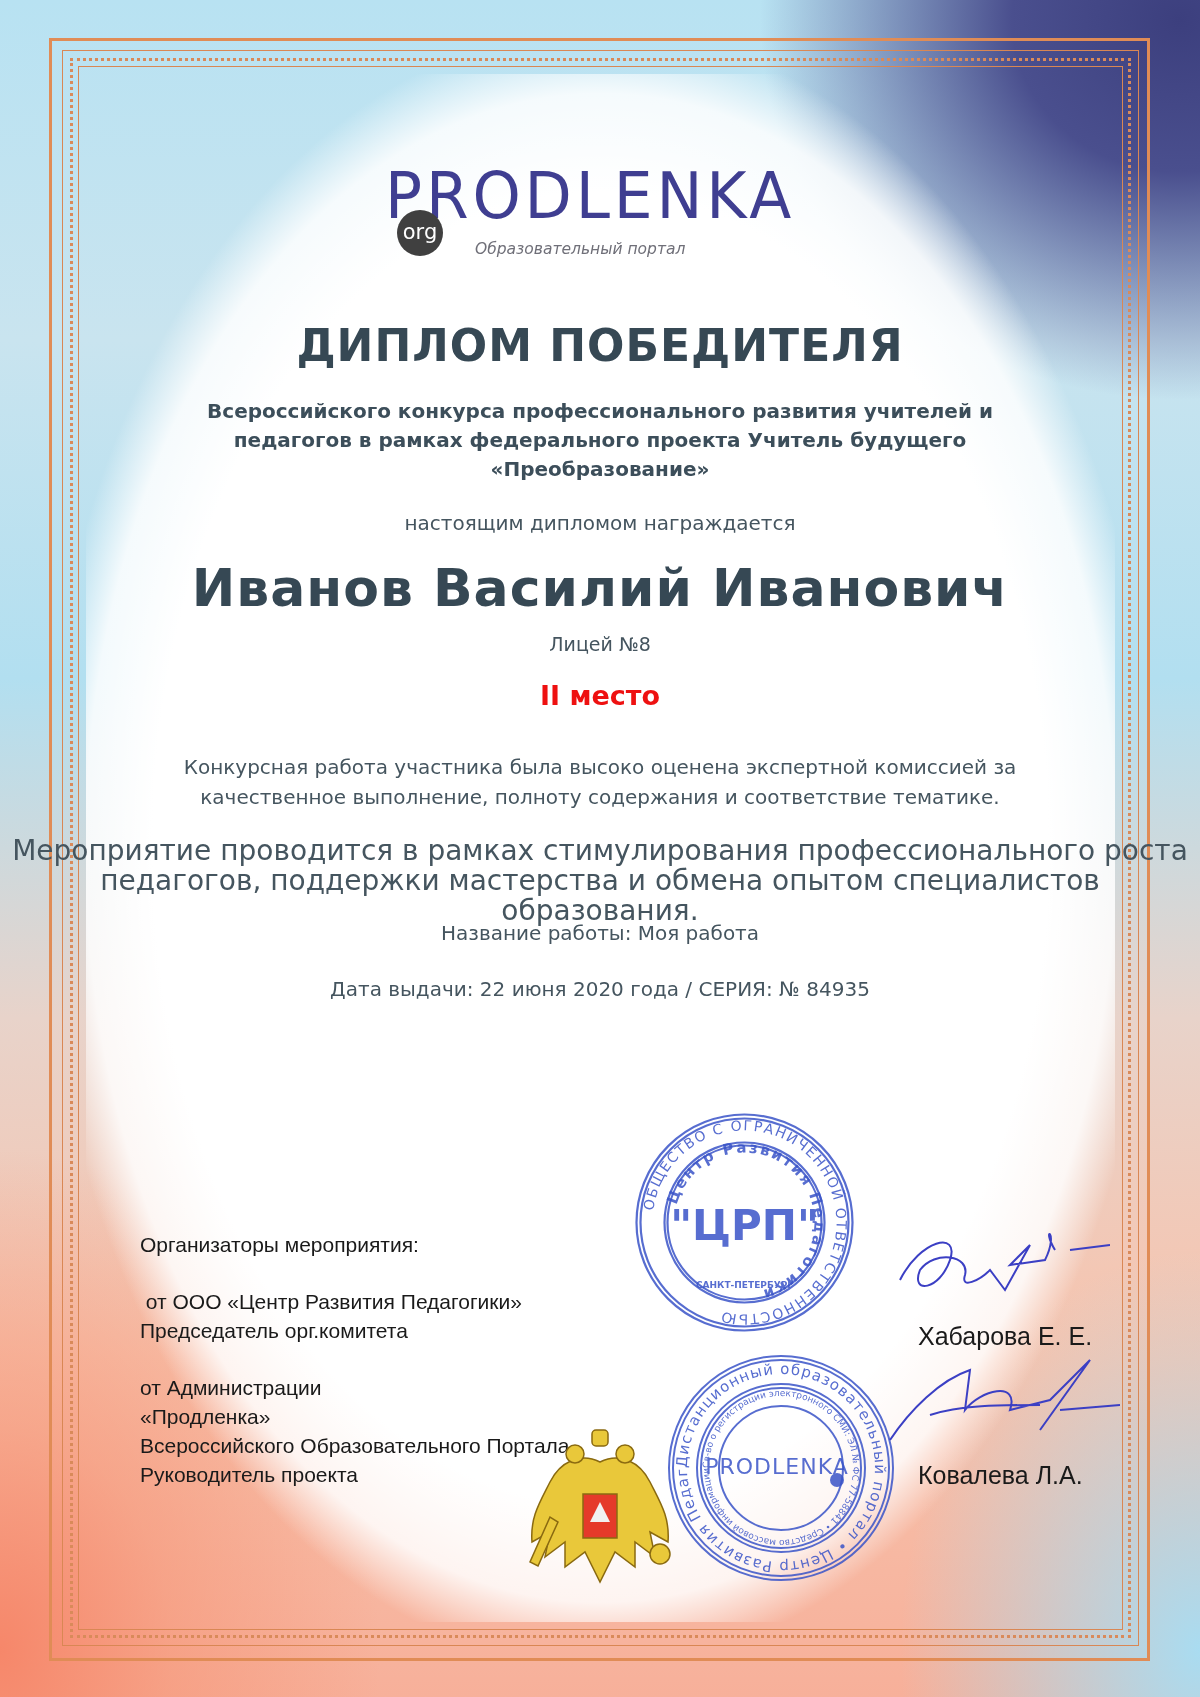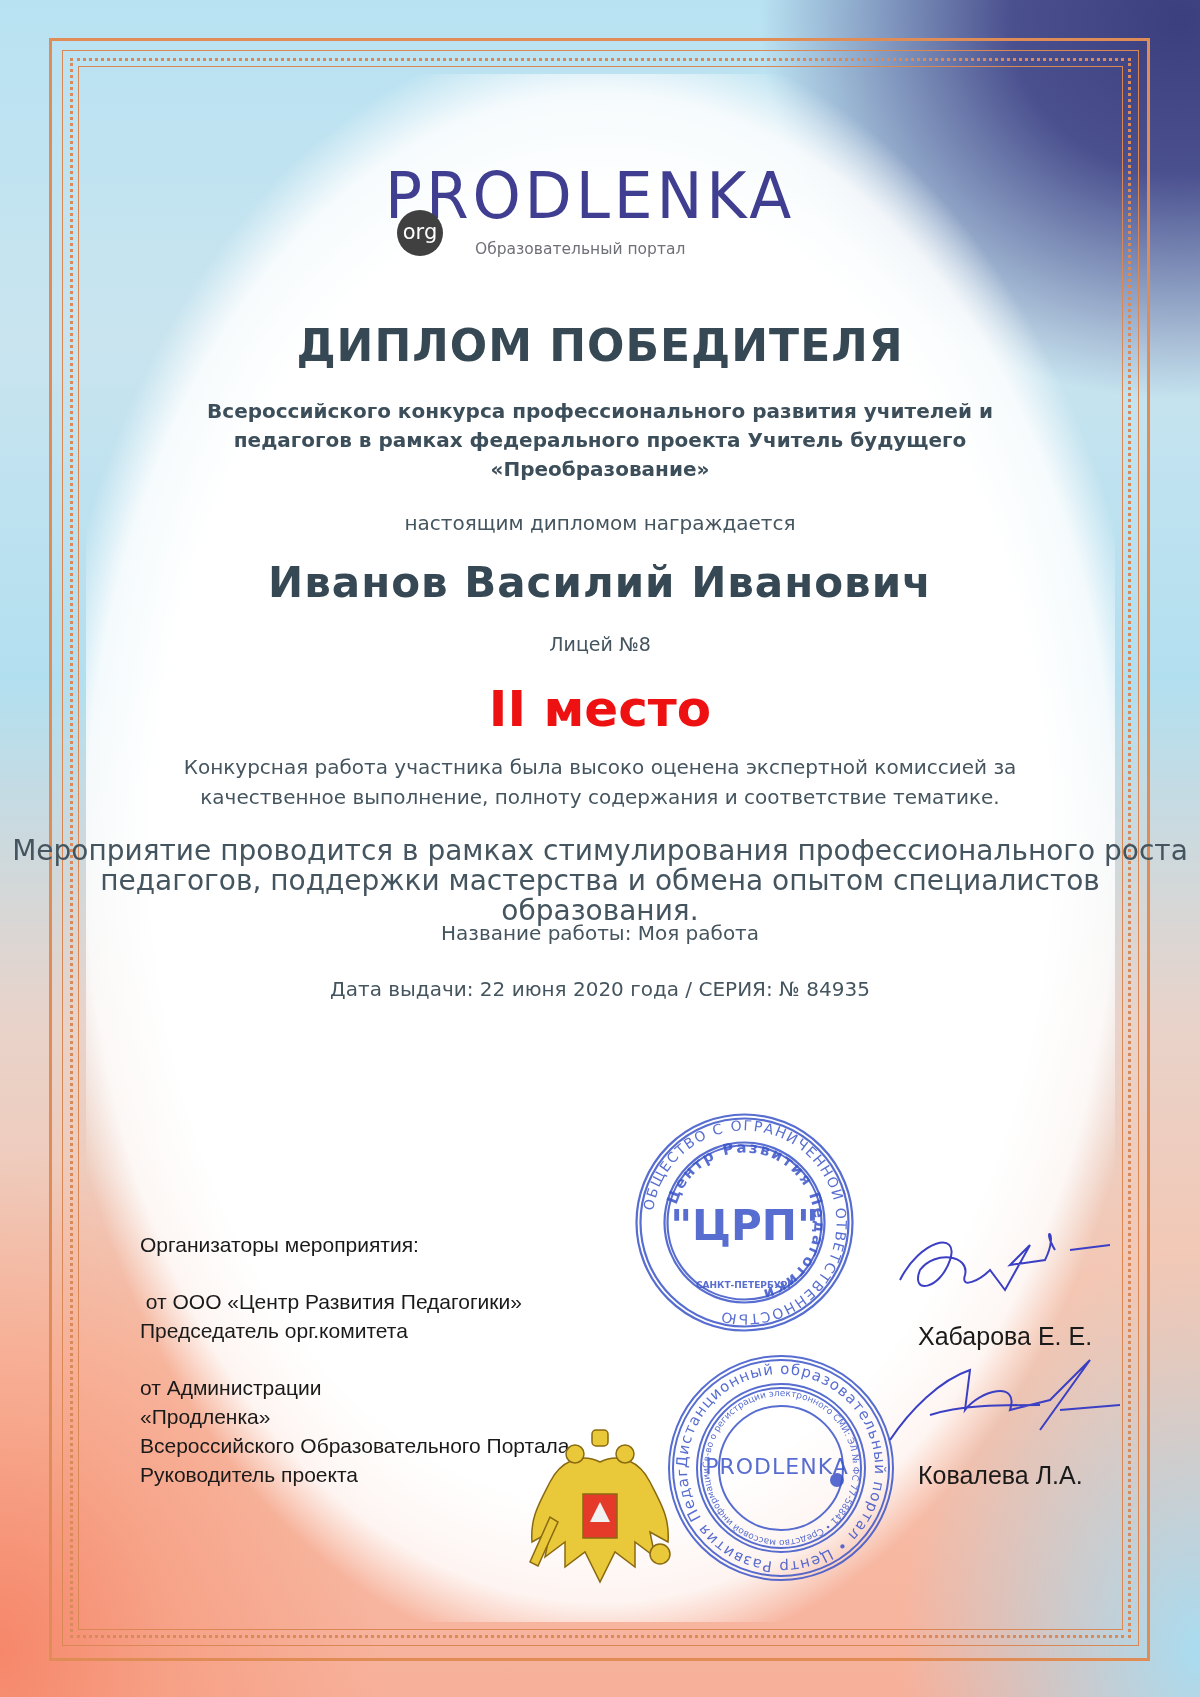--- a/index.html
+++ b/index.html
@@ -38,35 +38,35 @@
   
   .logo { position: absolute; left: 385px; top: 160px; width: 450px; height: 110px; }
   .logo-word {
     position: absolute; left: 0; top: 0;
     font-family: "DejaVu Sans", sans-serif; font-size: 64px; font-weight: normal;
     color: #3f3e91; letter-spacing: 4px; line-height: 72px;
     transform: scaleX(0.96); transform-origin: left;
   }
   .logo-sub {
     position: absolute; left: 90px; top: 80px;
-    font-size: 15.5px; color: #6f6f78;
+    font-size: 15.5px; color: #6f6f78; font-style: italic;
   }
   .logo-org {
     position: absolute; left: 397px; top: 210px;
     width: 46px; height: 46px; border-radius: 50%;
     background: #404040; color: #fff;
     font-size: 21px; line-height: 44px; text-align: center;
   }
 
   .title { top: 320px; font-size: 44px; font-weight: bold; letter-spacing: 1px; color: #364854; }
   .subtitle { top: 397px; font-size: 20px; font-weight: bold; line-height: 29px; color: #3c4e5a; }
   .awarded { top: 511px; font-size: 20px; color: #45555f; }
-  .name { top: 558px; font-size: 42px; font-weight: bold; color: #364854; letter-spacing: 1px; }
+  .name { top: 558px; font-size: 52px; font-weight: bold; color: #364854; letter-spacing: 1px; }
   .school { top: 633px; font-size: 19px; color: #45555f; }
-  .place { top: 680px; font-size: 50px; font-weight: bold; color: #ee1111; }
+  .place { top: 680px; font-size: 27px; font-weight: bold; color: #ee1111; }
   .para1 { top: 752px; font-size: 20px; line-height: 30px; color: #45555f; }
   .para2 { top: 836px; font-size: 28px; line-height: 30px; color: #45555f; }
   .workname { top: 921px; font-size: 20px; color: #45555f; }
   .issued { top: 977px; font-size: 20px; color: #45555f; }
 
   .organizers {
     position: absolute; left: 140px; top: 1230px;
     font-family: "Liberation Sans", sans-serif; font-size: 21px; color: #1a1a1a; line-height: 29px;
   }
   .organizers .gap { height: 28px; }

